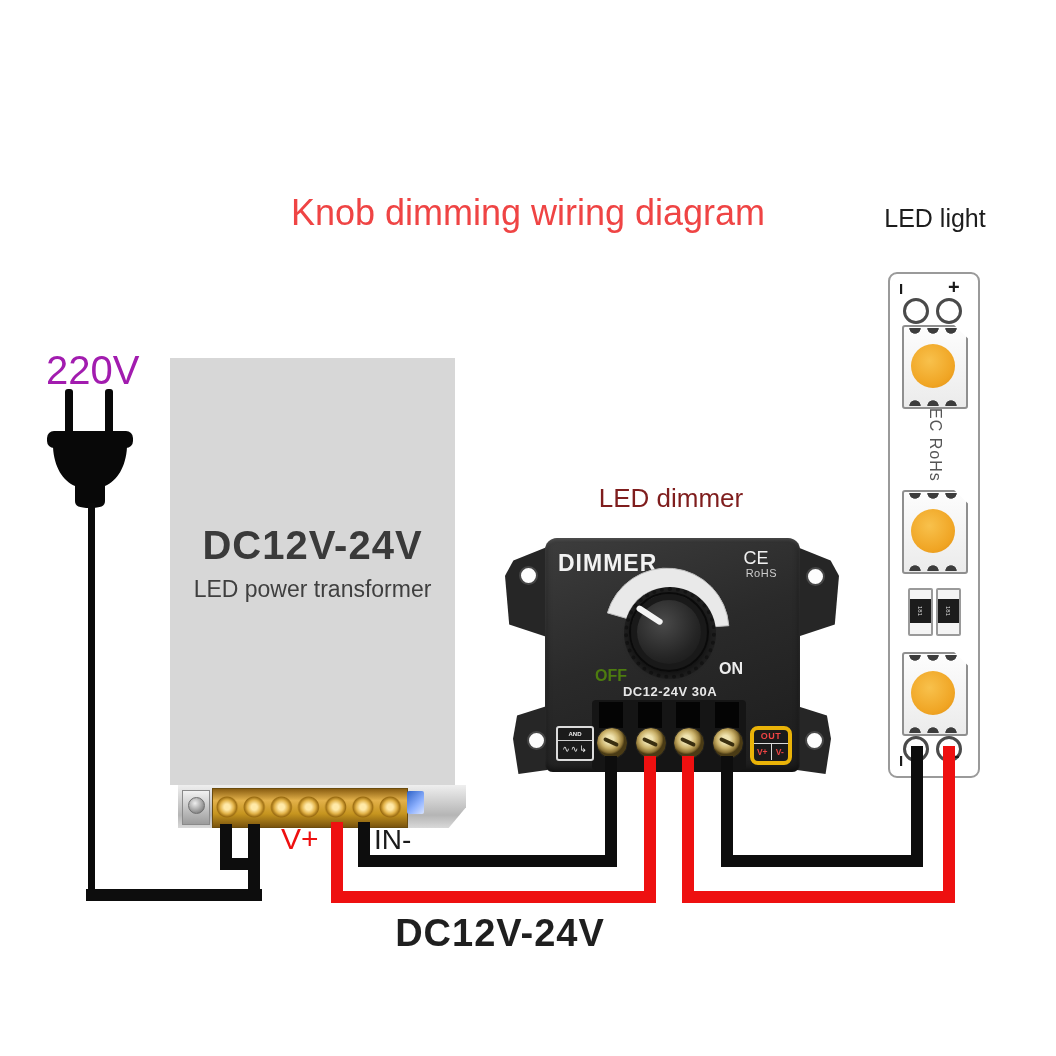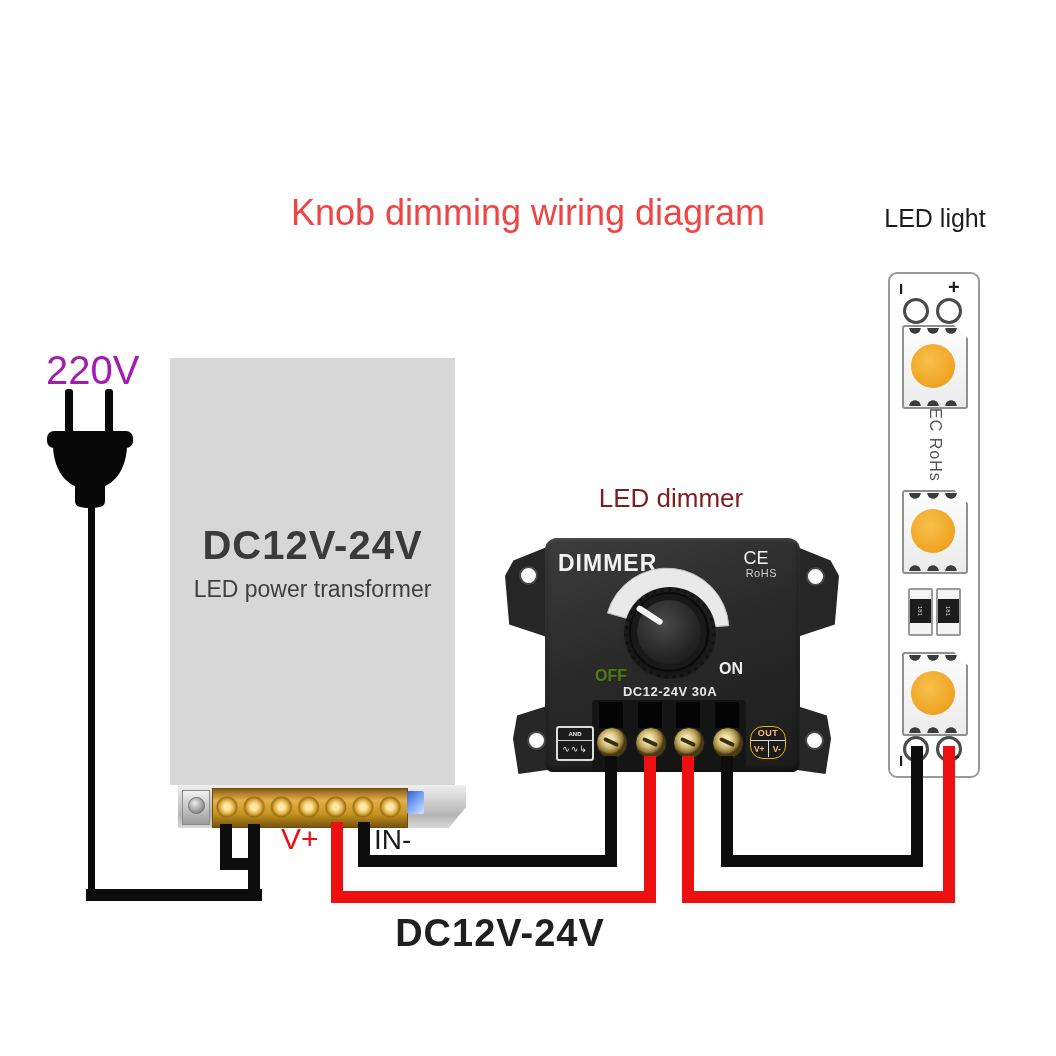--- a/index.html
+++ b/index.html
@@ -76,22 +76,22 @@
     transform:rotate(33deg);transform-origin:left center;}
   .dim-block{left:592px;top:700px;width:154px;height:70px;border-radius:4px;background:#151515;}
   .dim-tab{width:24px;height:26px;background:#040404;top:702px;}
   .dim-screw{width:30px;height:30px;border-radius:50%;top:727px;border:1px solid #1c1c1c;
     background:radial-gradient(circle at 42% 38%,#efe3b0 0 4px,#c9b068 9px,#8c7335 13px,#4a3b15 15px);}
   .dim-slot{width:16px;height:4px;background:#3a2f10;border-radius:2px;top:740px;transform:rotate(25deg);}
   .in-box{left:556px;top:726px;width:34px;height:31px;border:2px solid #dcdcdc;border-radius:3px;
     color:#eee;font-size:6px;text-align:center;background:#1b1b1b;}
   .in-box .r1{border-bottom:1px solid #cfcfcf;line-height:12px;height:12px;font-weight:700;}
   .in-box .r2{line-height:17px;font-size:9px;letter-spacing:1px;}
-  .out-box{left:750px;top:726px;width:34px;height:31px;border:1px solid #eab308;border-radius:13px;
-    color:#fdba74;text-align:center;background:#1b1b1b;}
+  .out-box{left:750px;top:726px;width:34px;height:31px;border:4px solid #eab308;border-radius:8px;
+    color:#ef4444;text-align:center;background:#1b1b1b;}
   .out-box .r1{border-bottom:1px solid #dcdcdc;height:13px;line-height:13px;font-size:9px;font-weight:700;letter-spacing:.5px;}
   .out-box .r2{display:flex;height:16px;font-size:8.5px;font-weight:700;}
   .out-box .r2 span{flex:1;line-height:16px;}
   .out-box .r2 span:first-child{border-right:1px solid #dcdcdc;}
 
   
   .strip{left:888px;top:272px;width:88px;height:502px;background:#ffffff;border:2px solid #9a9a9a;border-radius:9px;}
   .pad{position:absolute;width:20px;height:20px;border-radius:50%;background:#fff;border:3px solid #4a4a4a;}
   .padmark{position:absolute;font-weight:700;color:#1a1a1a;}
   .led{position:absolute;left:12px;width:62px;height:80px;border:2px solid #8f8f8f;border-radius:3px;

